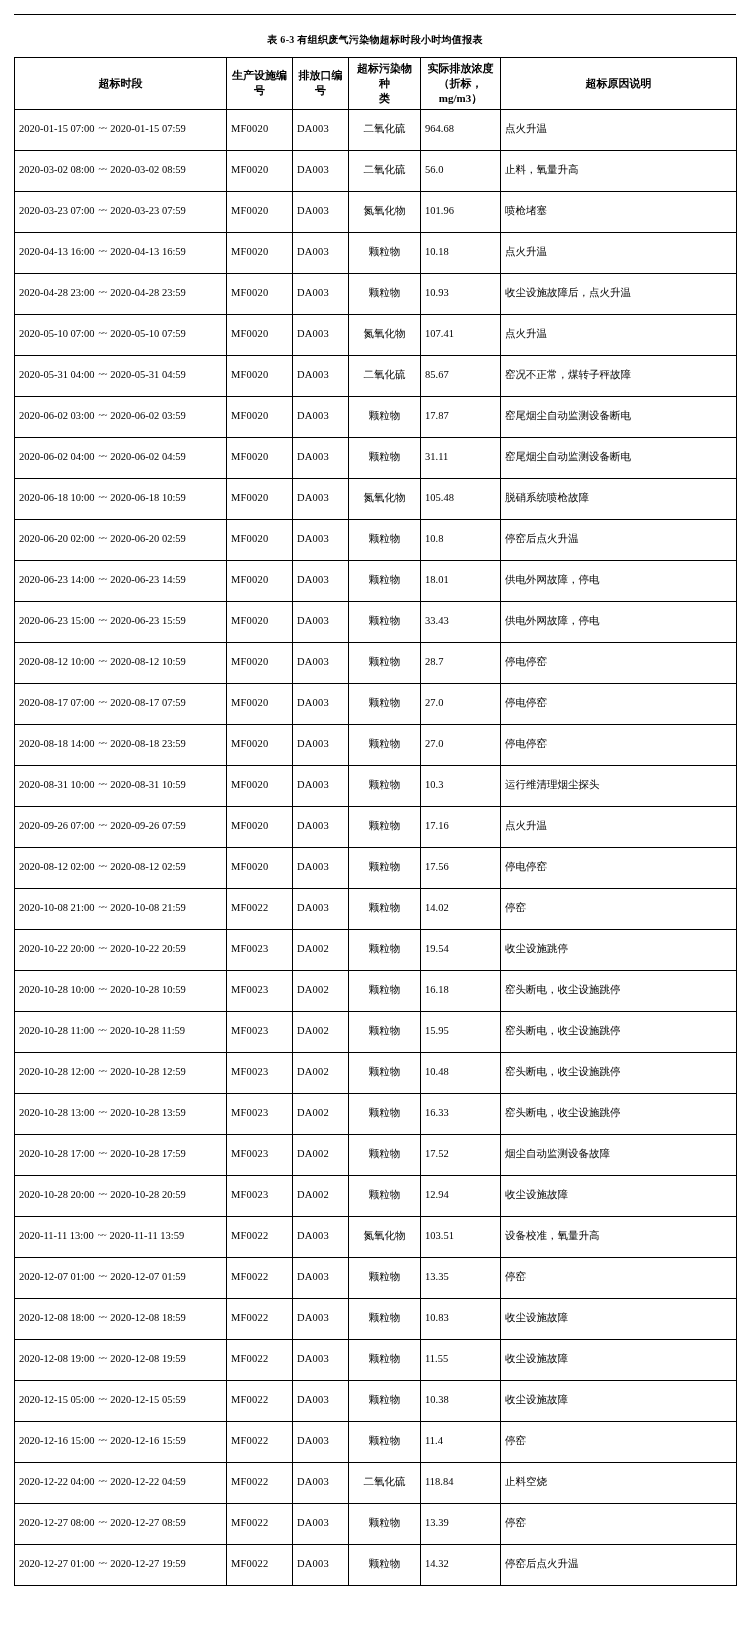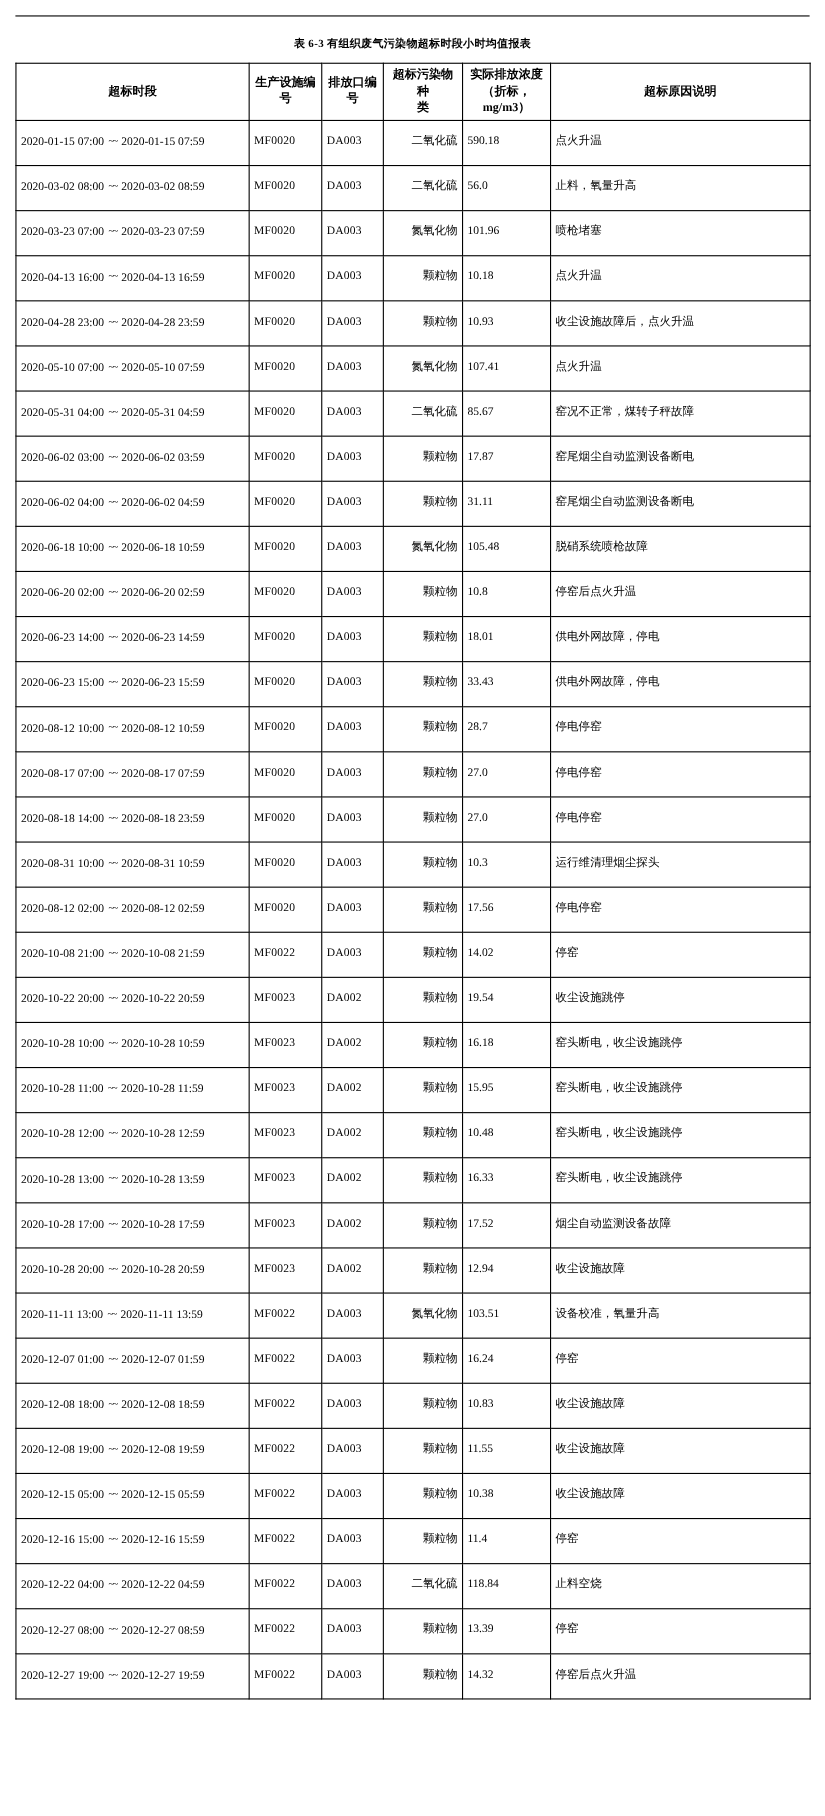--- a/index.html
+++ b/index.html
@@ -70,21 +70,21 @@
     vertical-align: 1px;
     letter-spacing: -1px;
   }
   td.c-fac, td.c-outlet {
     text-align: left;
     padding-left: 6px;
     font-size: 10px;
     letter-spacing: 0.2px;
   }
   td.c-poll {
-    text-align: right;
+    text-align: center;
     padding-left: 8px;
     font-size: 10.5px;
   }
   td.c-conc {
     text-align: left;
     padding-left: 8px;
     font-size: 10.5px;
   }
   td.c-reason {
     text-align: left;
@@ -142,21 +142,21 @@
           <span>超标原因说明</span>
         </th>
       </tr>
     </thead>
     <tbody id="table-body">
         <tr>
           <td class="c-period"><span>2020-01-15 07:00</span><span class="tilde">~~</span><span>2020-01-15 07:59</span></td>
           <td class="c-fac">MF0020</td>
           <td class="c-outlet">DA003</td>
           <td class="c-poll">二氧化硫</td>
-          <td class="c-conc">590.18</td>
+          <td class="c-conc">964.68</td>
           <td class="c-reason">点火升温</td>
         </tr>
         <tr>
           <td class="c-period"><span>2020-03-02 08:00</span><span class="tilde">~~</span><span>2020-03-02 08:59</span></td>
           <td class="c-fac">MF0020</td>
           <td class="c-outlet">DA003</td>
           <td class="c-poll">二氧化硫</td>
           <td class="c-conc">56.0</td>
           <td class="c-reason">止料，氧量升高</td>
         </tr>
@@ -274,20 +274,28 @@
         </tr>
         <tr>
           <td class="c-period"><span>2020-08-31 10:00</span><span class="tilde">~~</span><span>2020-08-31 10:59</span></td>
           <td class="c-fac">MF0020</td>
           <td class="c-outlet">DA003</td>
           <td class="c-poll">颗粒物</td>
           <td class="c-conc">10.3</td>
           <td class="c-reason">运行维清理烟尘探头</td>
         </tr>
         <tr>
+          <td class="c-period"><span>2020-09-26 07:00</span><span class="tilde">~~</span><span>2020-09-26 07:59</span></td>
+          <td class="c-fac">MF0020</td>
+          <td class="c-outlet">DA003</td>
+          <td class="c-poll">颗粒物</td>
+          <td class="c-conc">17.16</td>
+          <td class="c-reason">点火升温</td>
+        </tr>
+        <tr>
           <td class="c-period"><span>2020-08-12 02:00</span><span class="tilde">~~</span><span>2020-08-12 02:59</span></td>
           <td class="c-fac">MF0020</td>
           <td class="c-outlet">DA003</td>
           <td class="c-poll">颗粒物</td>
           <td class="c-conc">17.56</td>
           <td class="c-reason">停电停窑</td>
         </tr>
         <tr>
           <td class="c-period"><span>2020-10-08 21:00</span><span class="tilde">~~</span><span>2020-10-08 21:59</span></td>
           <td class="c-fac">MF0022</td>
@@ -358,21 +366,21 @@
           <td class="c-outlet">DA003</td>
           <td class="c-poll">氮氧化物</td>
           <td class="c-conc">103.51</td>
           <td class="c-reason">设备校准，氧量升高</td>
         </tr>
         <tr>
           <td class="c-period"><span>2020-12-07 01:00</span><span class="tilde">~~</span><span>2020-12-07 01:59</span></td>
           <td class="c-fac">MF0022</td>
           <td class="c-outlet">DA003</td>
           <td class="c-poll">颗粒物</td>
-          <td class="c-conc">16.24</td>
+          <td class="c-conc">13.35</td>
           <td class="c-reason">停窑</td>
         </tr>
         <tr>
           <td class="c-period"><span>2020-12-08 18:00</span><span class="tilde">~~</span><span>2020-12-08 18:59</span></td>
           <td class="c-fac">MF0022</td>
           <td class="c-outlet">DA003</td>
           <td class="c-poll">颗粒物</td>
           <td class="c-conc">10.83</td>
           <td class="c-reason">收尘设施故障</td>
         </tr>
@@ -410,21 +418,21 @@
         </tr>
         <tr>
           <td class="c-period"><span>2020-12-27 08:00</span><span class="tilde">~~</span><span>2020-12-27 08:59</span></td>
           <td class="c-fac">MF0022</td>
           <td class="c-outlet">DA003</td>
           <td class="c-poll">颗粒物</td>
           <td class="c-conc">13.39</td>
           <td class="c-reason">停窑</td>
         </tr>
         <tr>
-          <td class="c-period"><span>2020-12-27 19:00</span><span class="tilde">~~</span><span>2020-12-27 19:59</span></td>
+          <td class="c-period"><span>2020-12-27 01:00</span><span class="tilde">~~</span><span>2020-12-27 19:59</span></td>
           <td class="c-fac">MF0022</td>
           <td class="c-outlet">DA003</td>
           <td class="c-poll">颗粒物</td>
           <td class="c-conc">14.32</td>
           <td class="c-reason">停窑后点火升温</td>
         </tr>
       </tbody>
   </table>
 
 </div>

